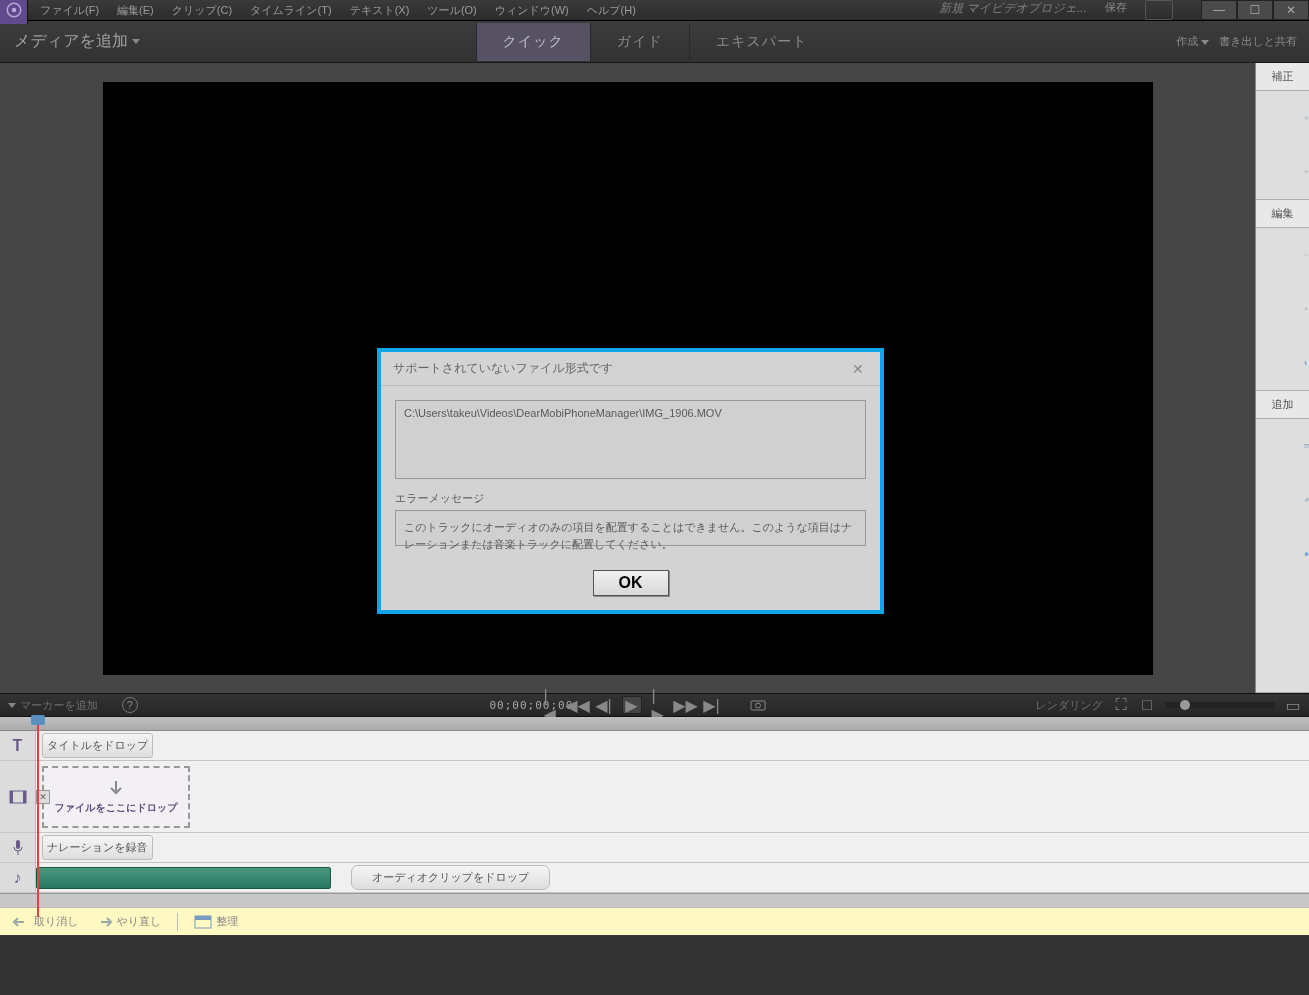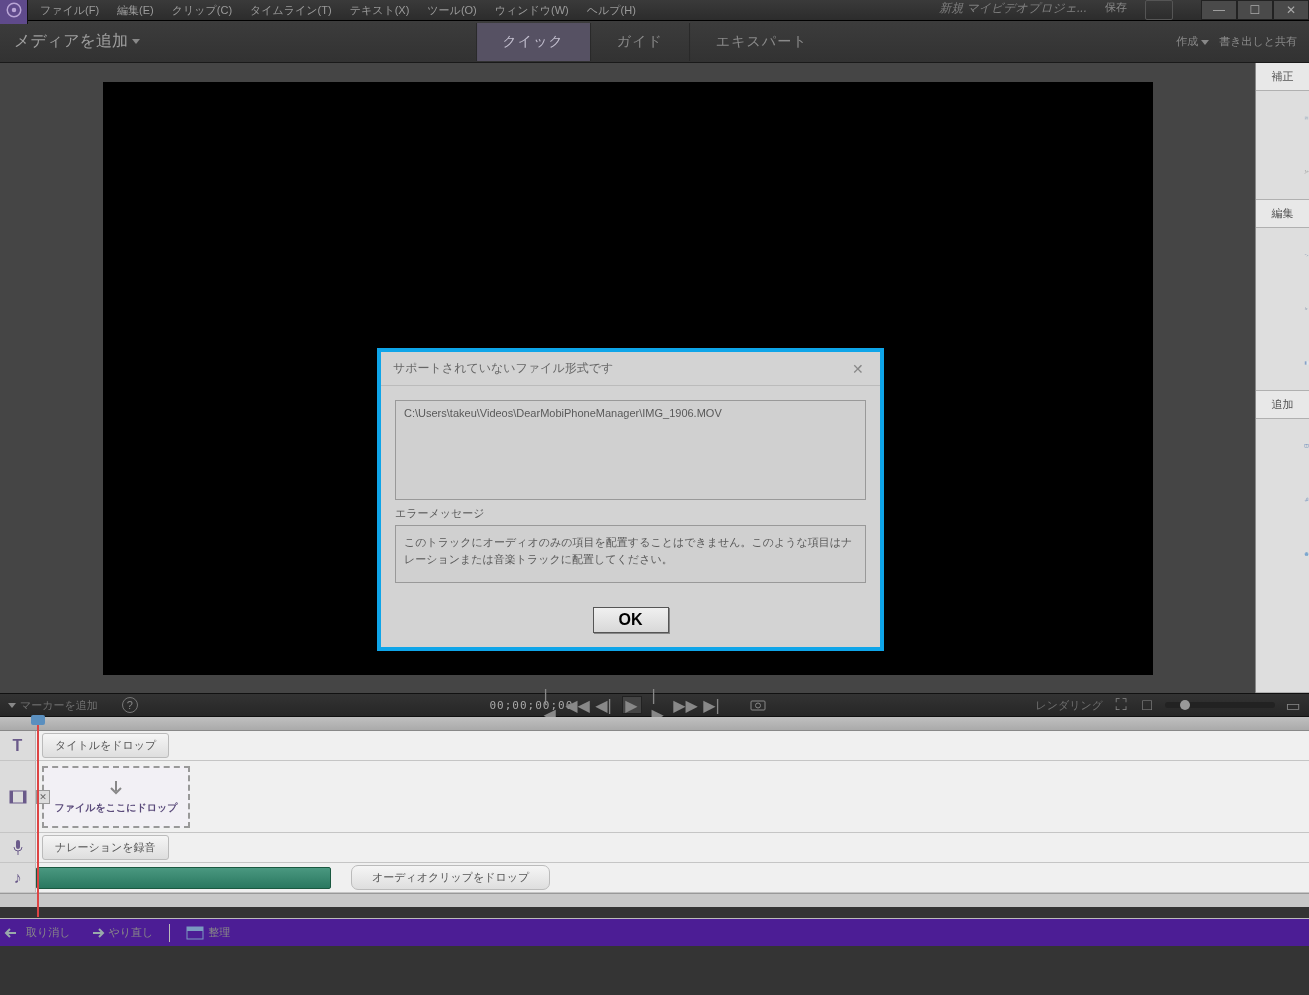--- a/index.html
+++ b/index.html
@@ -59,40 +59,40 @@
 .timeline { background: #e9e9e9; }
 .ruler { height: 14px; background: linear-gradient(#c0c0c0, #aaa); border-bottom: 1px solid #888; position: relative; }
 .playhead { position: absolute; left: 37px; top: 0; width: 2px; height: 200px; background: #d44; z-index: 5; }
 .playhead-handle { position: absolute; left: 31px; top: -2px; width: 14px; height: 10px; background: #5a8fbf; border-radius: 2px; z-index: 6; }
 .track { display: flex; border-bottom: 1px solid #c5c5c5; background: #f0f0f0; align-items: center; position: relative; }
 .track-head { width: 36px; height: 100%; background: #dcdcdc; display: flex; align-items: center; justify-content: center; border-right: 1px solid #bbb; color: #6a5a8a; font-weight: bold; }
 .track-t { height: 30px; }
 .track-v { height: 72px; }
 .track-n { height: 30px; }
 .track-a { height: 30px; }
-.drop-btn { margin-left: 6px; padding: 4px 12px; background: linear-gradient(#f5f5f5,#dedede); border: 1px solid #bbb; border-radius: 3px; font-size: 11px; color: #555; cursor: pointer; }
+.drop-btn { margin-left: 6px; padding: 4px 4px; background: linear-gradient(#f5f5f5,#dedede); border: 1px solid #bbb; border-radius: 3px; font-size: 11px; color: #555; cursor: pointer; }
 .video-drop { margin-left: 6px; width: 148px; height: 62px; border: 2px dashed #999; background: #f2f0f5; display: flex; flex-direction: column; align-items: center; justify-content: center; gap: 2px; position: relative; }
 .video-drop-close { position: absolute; left: -8px; top: 50%; transform: translateY(-50%); width: 14px; height: 14px; background: #ddd; border: 1px solid #999; font-size: 9px; display: flex; align-items: center; justify-content: center; color: #666; cursor: pointer; }
 .video-drop-label { font-size: 10px; color: #5a4a7a; font-weight: bold; }
 .audio-clip { margin-left: 0; width: 295px; height: 22px; background: linear-gradient(#4a9880, #2a7860); border: 1px solid #1a5840; border-radius: 2px; }
 .audio-drop { margin-left: 20px; padding: 4px 20px; background: linear-gradient(#f5f5f5,#dedede); border: 1px solid #bbb; border-radius: 7px; font-size: 11px; color: #555; cursor: pointer; }
 .hscroll { height: 14px; background: #c8c8c8; border-top: 1px solid #999; }
 
 
-.bottombar { height: 28px; background: #4c1d95; display: flex; align-items: center; padding: 0 4px; gap: 16px; border-top: 1px solid #bbb; margin-top: 11px; }
+.bottombar { height: 28px; background: #fef9c3; display: flex; align-items: center; padding: 0 12px; gap: 16px; border-top: 1px solid #bbb; }
 .bottom-btn { display: flex; align-items: center; gap: 4px; color: #888; font-size: 11px; cursor: pointer; }
 
 
 .dialog-overlay { position: absolute; left: 377px; top: 348px; width: 507px; background: #d3d3d3; border: 4px solid #0ea5e9; box-shadow: 0 3px 12px rgba(0,0,0,.4); z-index: 100; }
 .dialog-title { padding: 8px 12px; font-size: 12px; color: #666; border-bottom: 1px solid #bbb; display: flex; justify-content: space-between; align-items: center; }
 .dialog-close { width: 16px; height: 16px; color: #888; cursor: pointer; font-size: 14px; }
 .dialog-body { padding: 14px; }
-.dialog-path { border: 1px solid #999; padding: 6px 8px; font-size: 11px; color: #595959; height: 100px; background: #d0d0d0; margin-bottom: 6px; }
+.dialog-path { border: 1px solid #999; padding: 6px 8px; font-size: 11px; color: #595959; height: 79px; background: #d0d0d0; margin-bottom: 12px; }
 .dialog-err-label { font-size: 11px; color: #595959; margin-bottom: 4px; }
-.dialog-err-box { border: 1px solid #999; padding: 8px; font-size: 11px; color: #595959; background: #d0d0d0; line-height: 1.5; height: 58px; }
+.dialog-err-box { border: 1px solid #999; padding: 8px; font-size: 11px; color: #595959; background: #d0d0d0; line-height: 1.5; height: 36px; }
 .dialog-actions { text-align: center; padding: 10px 0 14px; }
 .dialog-ok { width: 76px; padding: 3px 0; background: linear-gradient(#f0f0f0,#d8d8d8); border: 1px solid #555; font-size: 16px; cursor: pointer; box-shadow: 1px 1px 0 #888; font-weight: bold; }
 
 .tri-down { width: 0; height: 0; border-left: 4px solid transparent; border-right: 4px solid transparent; border-top: 5px solid #888; display: inline-block; }
 </style>
 </head>
 <body>
 
 <div class="titlebar">
   <div class="logo">

